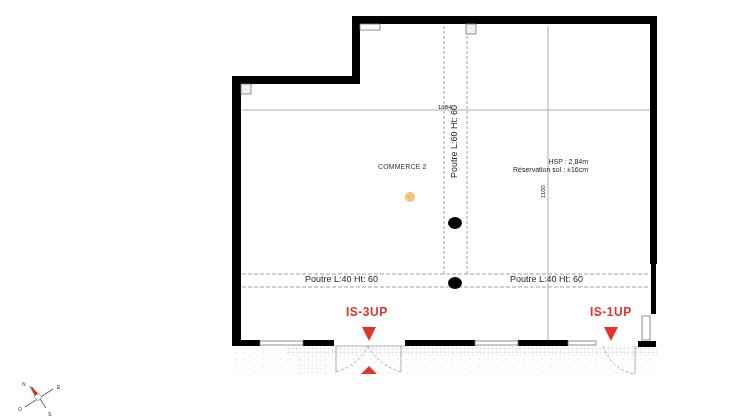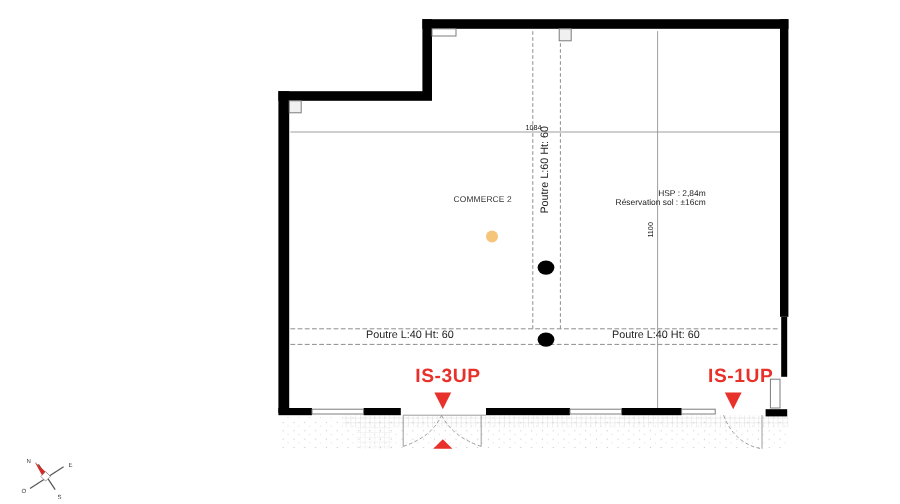--- a/index.html
+++ b/index.html
@@ -6,21 +6,21 @@
     body { width: 750px; height: 420px; position: relative; overflow: hidden; font-family: "Liberation Sans", sans-serif; }
     .plan { position: absolute; left: 0; top: 0; width: 750px; height: 356px; }
     .lbl { position: absolute; color: #222; white-space: nowrap; }
     .room-name { left: 378px; top: 163px; font-size: 7px; letter-spacing: 0.1px; color: #333; }
     .hsp { left: 513px; top: 158px; font-size: 7px; line-height: 8px; text-align: right; }
     .dim-1084 { left: 438px; top: 104px; font-size: 6px; }
     .dim-1100 { left: 540px; top: 198px; font-size: 6px; transform: rotate(-90deg); transform-origin: left top; }
     .beam-v { left: 449px; top: 178px; font-size: 9px; transform: rotate(-90deg); transform-origin: left top; }
     .beam-h1 { left: 305px; top: 274px; font-size: 9px; }
     .beam-h2 { left: 510px; top: 274px; font-size: 9px; }
-    .entry { position: absolute; color: #e8312a; font-size: 16px; font-weight: bold; letter-spacing: 0.5px; }
+    .entry { position: absolute; color: #e8312a; font-size: 12px; font-weight: bold; letter-spacing: 0.5px; }
     .entry-3 { left: 346px; top: 305px; }
     .entry-1 { left: 590px; top: 305px; text-align: center; }
   </style>
 </head>
 <body>
 
 <div class="plan">
   <svg width="750" height="420" viewBox="0 0 750 420" xmlns="http://www.w3.org/2000/svg">
     <defs>
       <pattern id="grid" width="4" height="4" patternUnits="userSpaceOnUse">

